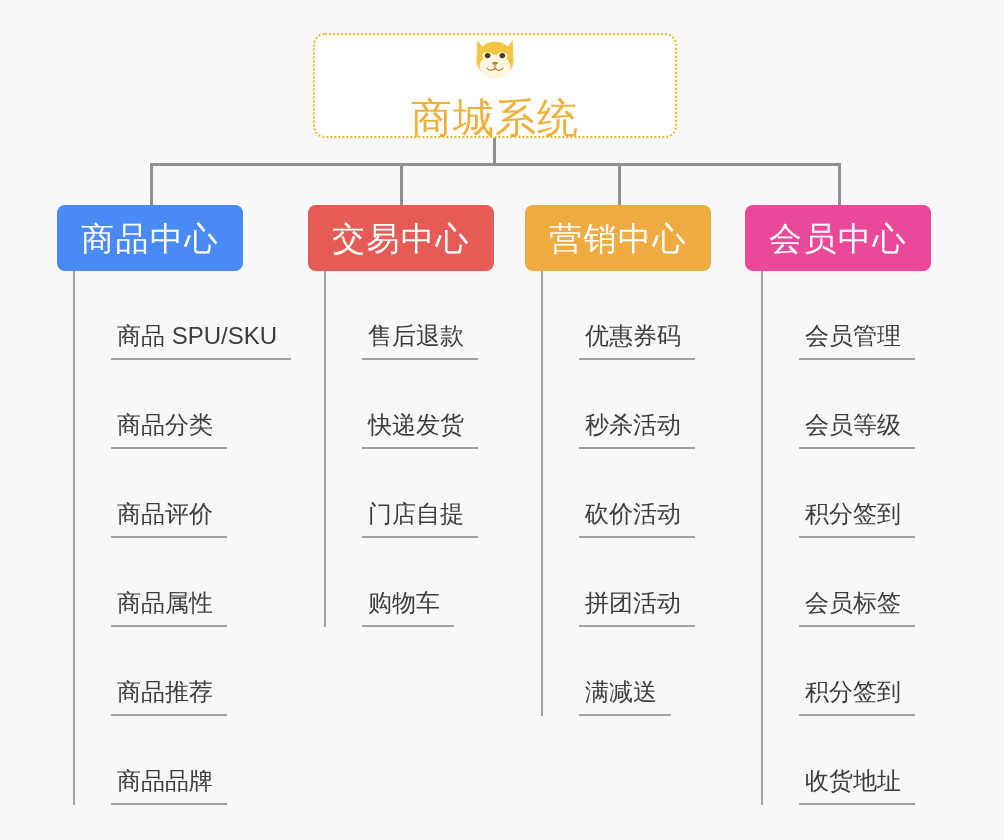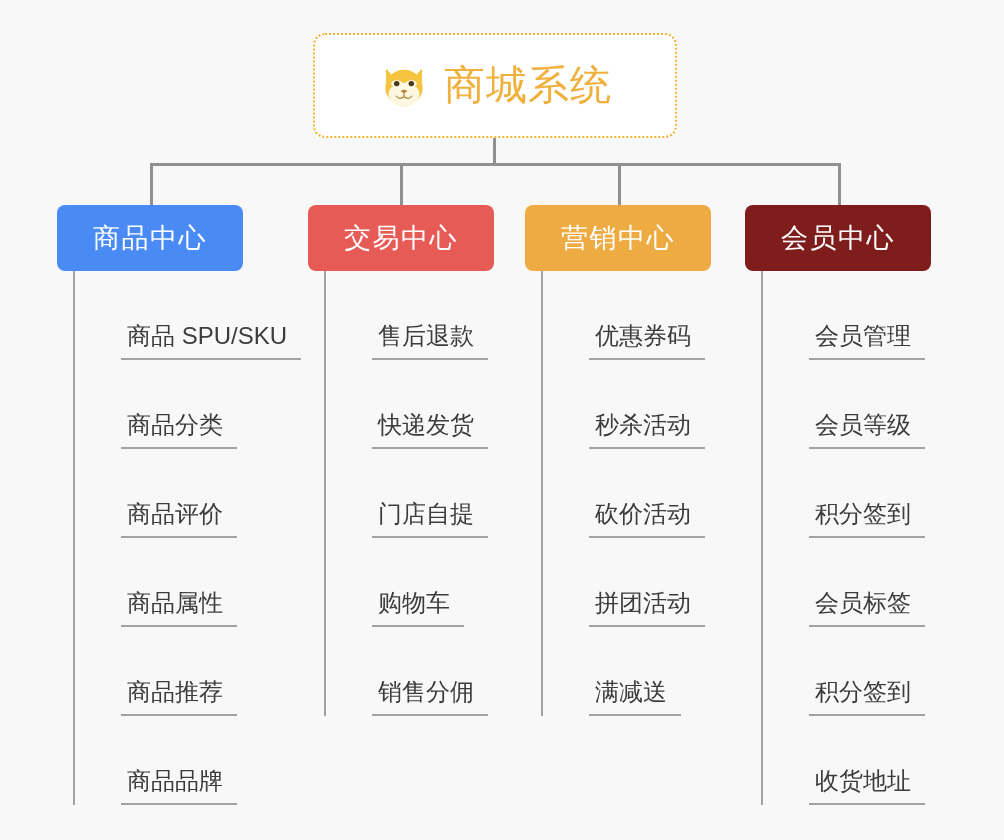--- a/index.html
+++ b/index.html
@@ -30,20 +30,21 @@
     width: 364px;
     height: 105px;
     background: #ffffff;
     border: 2px dotted #efb438;
     border-radius: 12px;
     box-sizing: border-box;
     display: flex;
     align-items: center;
     justify-content: center;
     gap: 14px;
+    flex-direction: column;
   }
   .root-icon {
     width: 52px;
     height: 52px;
     flex: 0 0 auto;
     display: block;
   }
   .root-title {
     font-size: 41px;
     line-height: 1;
@@ -93,31 +94,31 @@
     width: 186px;
     height: 66px;
     border-radius: 8px;
     display: flex;
     align-items: center;
     justify-content: center;
     box-sizing: border-box;
   }
   .cat-label {
     color: #ffffff;
-    font-size: 27px;
+    font-size: 33px;
     line-height: 1;
     letter-spacing: 1.5px;
     white-space: nowrap;
   }
 
   
   .items {
     position: relative;
     margin-left: 16px;
-    padding-left: 16px;
+    padding-left: 6px;
     border-left: 2px solid #a2a2a2;
   }
   .item {
     position: relative;
     height: 89px;
     box-sizing: border-box;
     display: flex;
     align-items: flex-end;
   }
   .item-inner {
@@ -222,25 +223,20 @@
       <div class="item">
           <span class="item-inner">
             <span class="item-label">门店自提</span>
           </span>
         </div>
       <div class="item">
           <span class="item-inner">
             <span class="item-label">购物车</span>
           </span>
         </div>
-      <div class="item">
-          <span class="item-inner">
-            <span class="item-label">销售分佣</span>
-          </span>
-        </div>
     </div>
   </div>
 
   <div class="column col-3">
     <div class="cat-box" style="background:#eeab41">
       <span class="cat-label">营销中心</span>
     </div>
     <div class="items">
       <div class="item">
           <span class="item-inner">
@@ -264,21 +260,21 @@
         </div>
       <div class="item">
           <span class="item-inner">
             <span class="item-label">满减送</span>
           </span>
         </div>
     </div>
   </div>
 
   <div class="column col-4">
-    <div class="cat-box" style="background:#7f1d1d">
+    <div class="cat-box" style="background:#ec4899">
       <span class="cat-label">会员中心</span>
     </div>
     <div class="items">
       <div class="item">
           <span class="item-inner">
             <span class="item-label">会员管理</span>
           </span>
         </div>
       <div class="item">
           <span class="item-inner">

